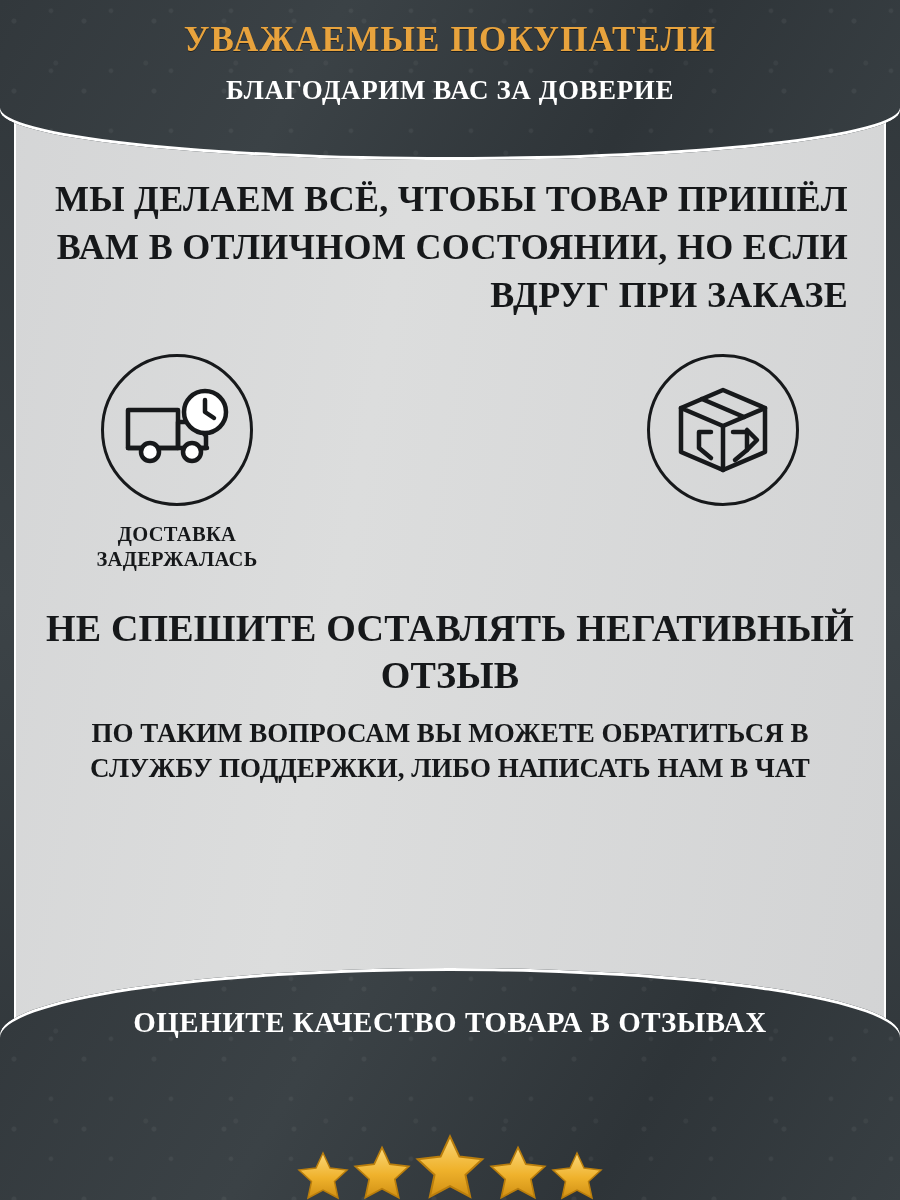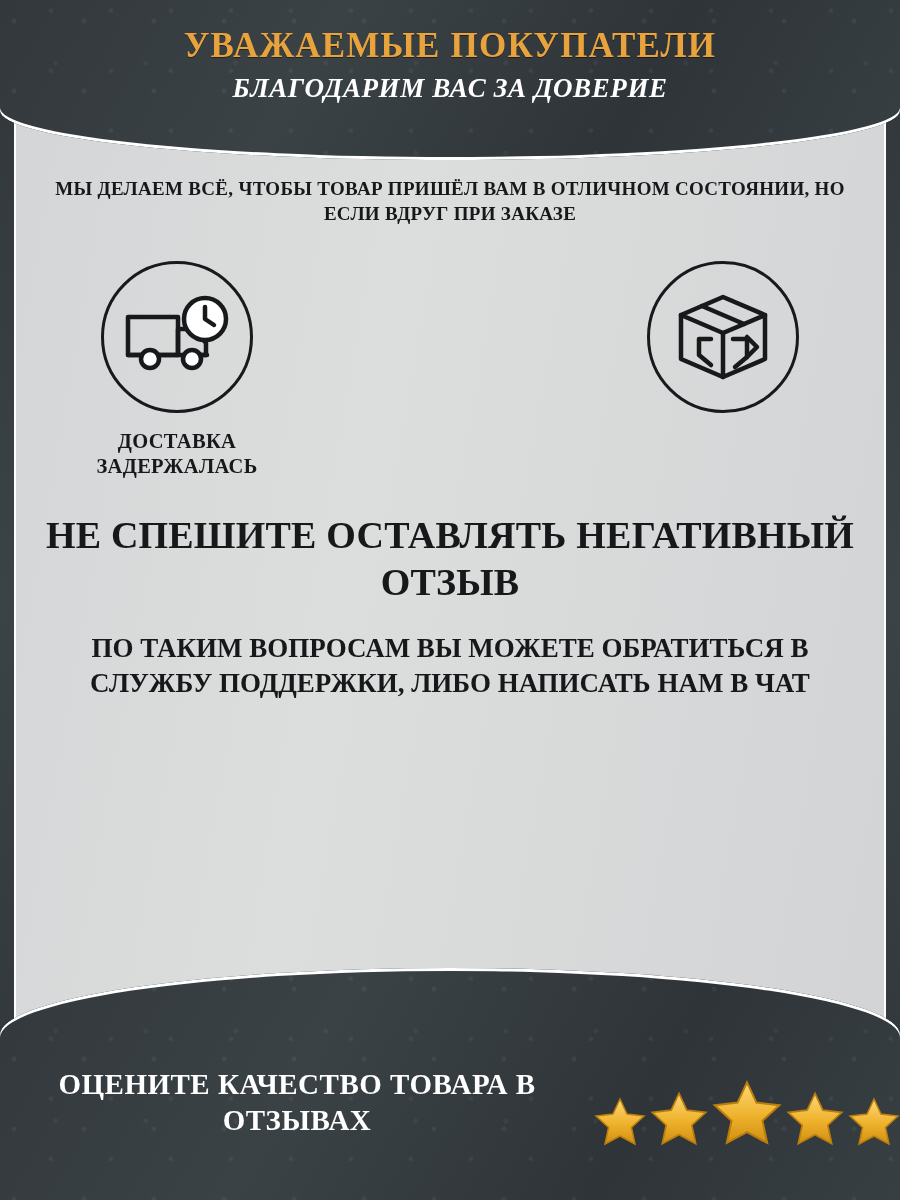--- a/index.html
+++ b/index.html
@@ -67,56 +67,56 @@
   .rail-line-right { right: 14px; }
 
   
   .header {
     position: absolute;
     top: 0;
     left: 0;
     width: 900px;
     text-align: center;
     z-index: 5;
-    padding-top: 28px;
+    padding-top: 22px;
     box-sizing: border-box;
   }
   .header-title {
     font-size: 35px;
     font-weight: bold;
     letter-spacing: 1.2px;
     color: #e8a33d;
     line-height: 1.05;
     text-shadow: 0 1px 0 rgba(0,0,0,0.45);
   }
   .header-sub {
-    margin-top: 8px;
+    margin-top: 16px;
     font-size: 27px;
     font-weight: bold;
     color: #ffffff;
     line-height: 1.18;
     letter-spacing: 0.6px;
-    font-style: italic;
   }
 
   
   .main {
     position: absolute;
     top: 176px;
     left: 30px;
     width: 840px;
     text-align: center;
     color: #16181a;
   }
   .intro {
-    font-size: 19px;
+    font-size: 36px;
     font-weight: bold;
     line-height: 1.33;
     letter-spacing: 0.3px;
     padding: 0 22px;
+    text-align: right;
   }
 
   
   .icons {
     display: flex;
     justify-content: space-between;
     align-items: flex-start;
     margin-top: 34px;
     padding: 0 22px;
     text-align: center;
@@ -148,37 +148,37 @@
 
   
   .headline {
     margin-top: 32px;
     font-size: 38px;
     font-weight: bold;
     line-height: 1.22;
     letter-spacing: 0.2px;
   }
   .support {
-    margin-top: 26px;
+    margin-top: 18px;
     font-size: 27px;
     font-weight: bold;
     line-height: 1.3;
     padding: 0 10px;
   }
 
   
   .footer {
     position: absolute;
     bottom: 0;
     left: 0;
     width: 900px;
     height: 232px;
     z-index: 5;
     display: flex;
-    flex-direction: row;
+    flex-direction: column;
     align-items: center;
     justify-content: space-between;
     padding-top: 36px;
     box-sizing: border-box;
   }
   .footer-title {
     color: #ffffff;
     font-size: 29px;
     font-weight: bold;
     text-align: center;

